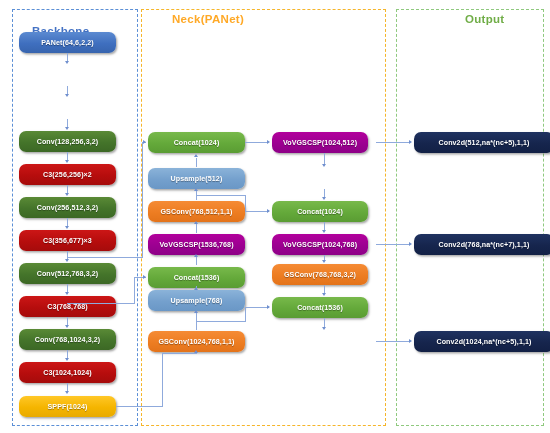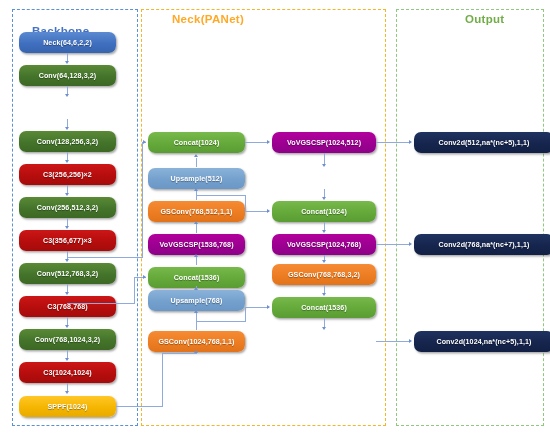--- a/index.html
+++ b/index.html
@@ -47,21 +47,21 @@
   .c-red   {background:linear-gradient(180deg,#cc1616 0%,#b60d0d 55%,#a50b0b 100%);}
   .c-yellow{background:linear-gradient(180deg,#ffc727 0%,#f5b500 55%,#e8aa00 100%);}
   .c-lgreen{background:linear-gradient(180deg,#78b94b 0%,#64a93a 55%,#5a9c33 100%);}
   .c-steel {background:linear-gradient(180deg,#8bb3d9 0%,#74a0cd 55%,#6a97c6 100%);}
   .c-orange{background:linear-gradient(180deg,#f58b35 0%,#ed7d22 55%,#e3731a 100%);}
   .c-purple{background:linear-gradient(180deg,#b2009c 0%,#9c0091 55%,#8e0087 100%);}
   .c-navy  {background:linear-gradient(180deg,#1f3260 0%,#16254d 55%,#122045 100%);}
 
   .node.w-bb {left:19px;width:97px;}
   .node.w-nl {left:148px;width:97px;}
-  .node.w-nr {left:272px;width:104px;}
+  .node.w-nr {left:272px;width:96px;}
   .node.w-out{left:414px;width:140px;}
 
   
   .wire{position:absolute;background:#8faadc;}
   .wire.h{height:1.1px;}
   .wire.v{width:1.1px;}
   .arrow{position:absolute;width:0;height:0;}
   .arrow.down{
     border-left:2.6px solid transparent;border-right:2.6px solid transparent;
     border-top:3.6px solid #6f8fce;
@@ -81,22 +81,21 @@
 <div id="canvas">
 
   <div class="panel" id="panel-backbone"></div>
   <div class="panel" id="panel-neck"></div>
   <div class="panel" id="panel-output"></div>
 
   <div class="panel-title" id="title-backbone">Backbone</div>
   <div class="panel-title" id="title-neck">Neck(PANet)</div>
   <div class="panel-title" id="title-output">Output</div>
 
-  <div class="node w-bb c-blue" style="top:32px">Neck(64,6,2,2)</div>
-  <div class="node w-bb c-green" style="top:65px">Conv(64,128,3,2)</div>
+  <div class="node w-bb c-blue" style="top:32px">PANet(64,6,2,2)</div>
   <div class="node w-bb c-green" style="top:131px">Conv(128,256,3,2)</div>
   <div class="node w-bb c-red" style="top:164px">C3(256,256)×2</div>
   <div class="node w-bb c-green" style="top:197px">Conv(256,512,3,2)</div>
   <div class="node w-bb c-red" style="top:230px">C3(356,677)×3</div>
   <div class="node w-bb c-green" style="top:263px">Conv(512,768,3,2)</div>
   <div class="node w-bb c-red" style="top:296px">C3(768,768)</div>
   <div class="node w-bb c-green" style="top:329px">Conv(768,1024,3,2)</div>
   <div class="node w-bb c-red" style="top:362px">C3(1024,1024)</div>
   <div class="node w-bb c-yellow" style="top:396px">SPPF(1024)</div>
 

